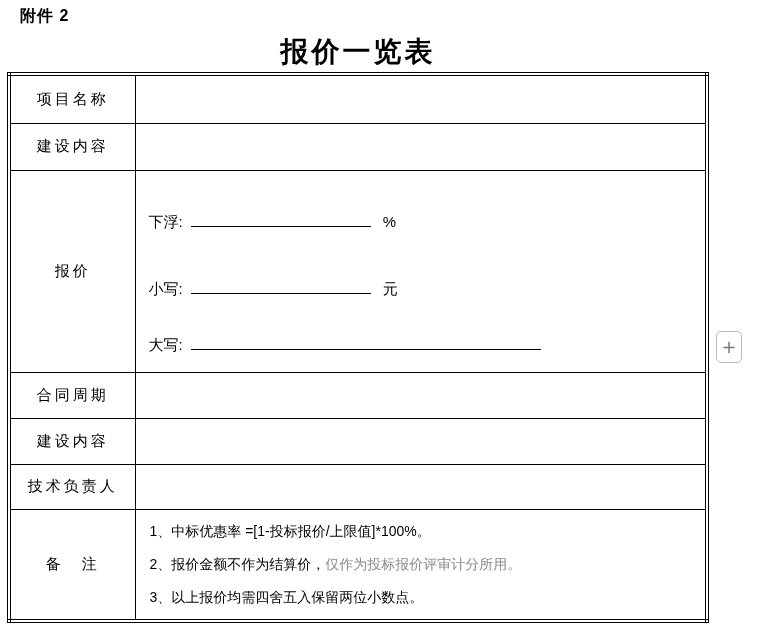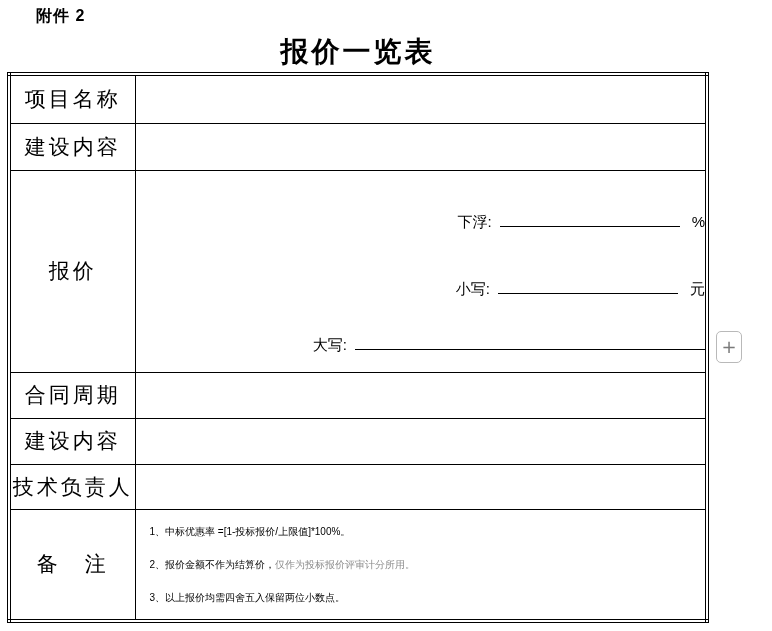--- a/index.html
+++ b/index.html
@@ -3,56 +3,56 @@
 <meta charset="utf-8">
 <style>
   * { margin:0; padding:0; box-sizing:border-box; }
   html,body { background:#ffffff; }
   body {
     width:772px; height:631px; position:relative;
     font-family:"Liberation Sans", sans-serif; color:#000;
     overflow:hidden;
   }
   .attachment {
-    position:absolute; left:36px; top:6px;
+    position:absolute; left:20px; top:6px;
     font-size:16px; font-weight:600; letter-spacing:1px;
   }
   .doc-title {
     position:absolute; left:7px; top:33px; width:702px;
     text-align:center; font-size:28px; font-weight:bold; letter-spacing:3px;
   }
   table.quote-table {
     position:absolute; left:7px; top:72px; width:702px;
     border-collapse:collapse; border:4px double #000; table-layout:fixed;
   }
   .quote-table td { border:1px solid #000; vertical-align:middle; }
   .quote-table td.lbl {
-    text-align:center; font-size:21px; letter-spacing:3px;
+    text-align:center; font-size:15px; letter-spacing:3px;
   }
   col.c1 { width:126px; }
   tr.r-name  td { height:49px; }
   tr.r-build td { height:47px;margin-left:44px; }
   tr.r-price td { height:202px; }
   tr.r-term  td { height:46px; }
   tr.r-pm    td { height:46px; }
   tr.r-tm    td { height:45px; }
   tr.r-note  td { height:100px; }
-  td.price-cell { padding:0 0 0 13px; vertical-align:top; font-size:15px;text-align:right; }
+  td.price-cell { padding:0 0 0 13px; vertical-align:top; font-size:15px; }
   .price-line { height:22px; white-space:nowrap; }
   .price-line.l1 { margin-top:42px; }
   .price-line.l2 { margin-top:45px; }
   .price-line.l3 { margin-top:34px; }
   .blank-line {
     display:inline-block; border-bottom:1px solid #000;
     height:14px; margin-left:8px; vertical-align:baseline;
   }
   .blank-line.short { width:180px; }
   .blank-line.long  { width:350px; }
   .unit { margin-left:12px; }
-  td.notes-cell { padding:5px 6px 5px 14px; vertical-align:middle; font-size:10px; }
+  td.notes-cell { padding:5px 6px 5px 14px; vertical-align:middle; font-size:14px; }
   .note-line { line-height:33px; white-space:nowrap; }
   .note-gray { color:var(--note-gray,#8a8a8a); }
   .add-btn {
     position:absolute; left:716px; top:331px; width:26px; height:32px;
     border:1px solid #b9b9b9; border-radius:5px; background:#fff;
     display:flex; align-items:center; justify-content:center;
     color:#7a7a7a; font-size:18px; line-height:1; cursor:pointer;
     font-family:"DejaVu Sans", sans-serif;
   }
 </style>

